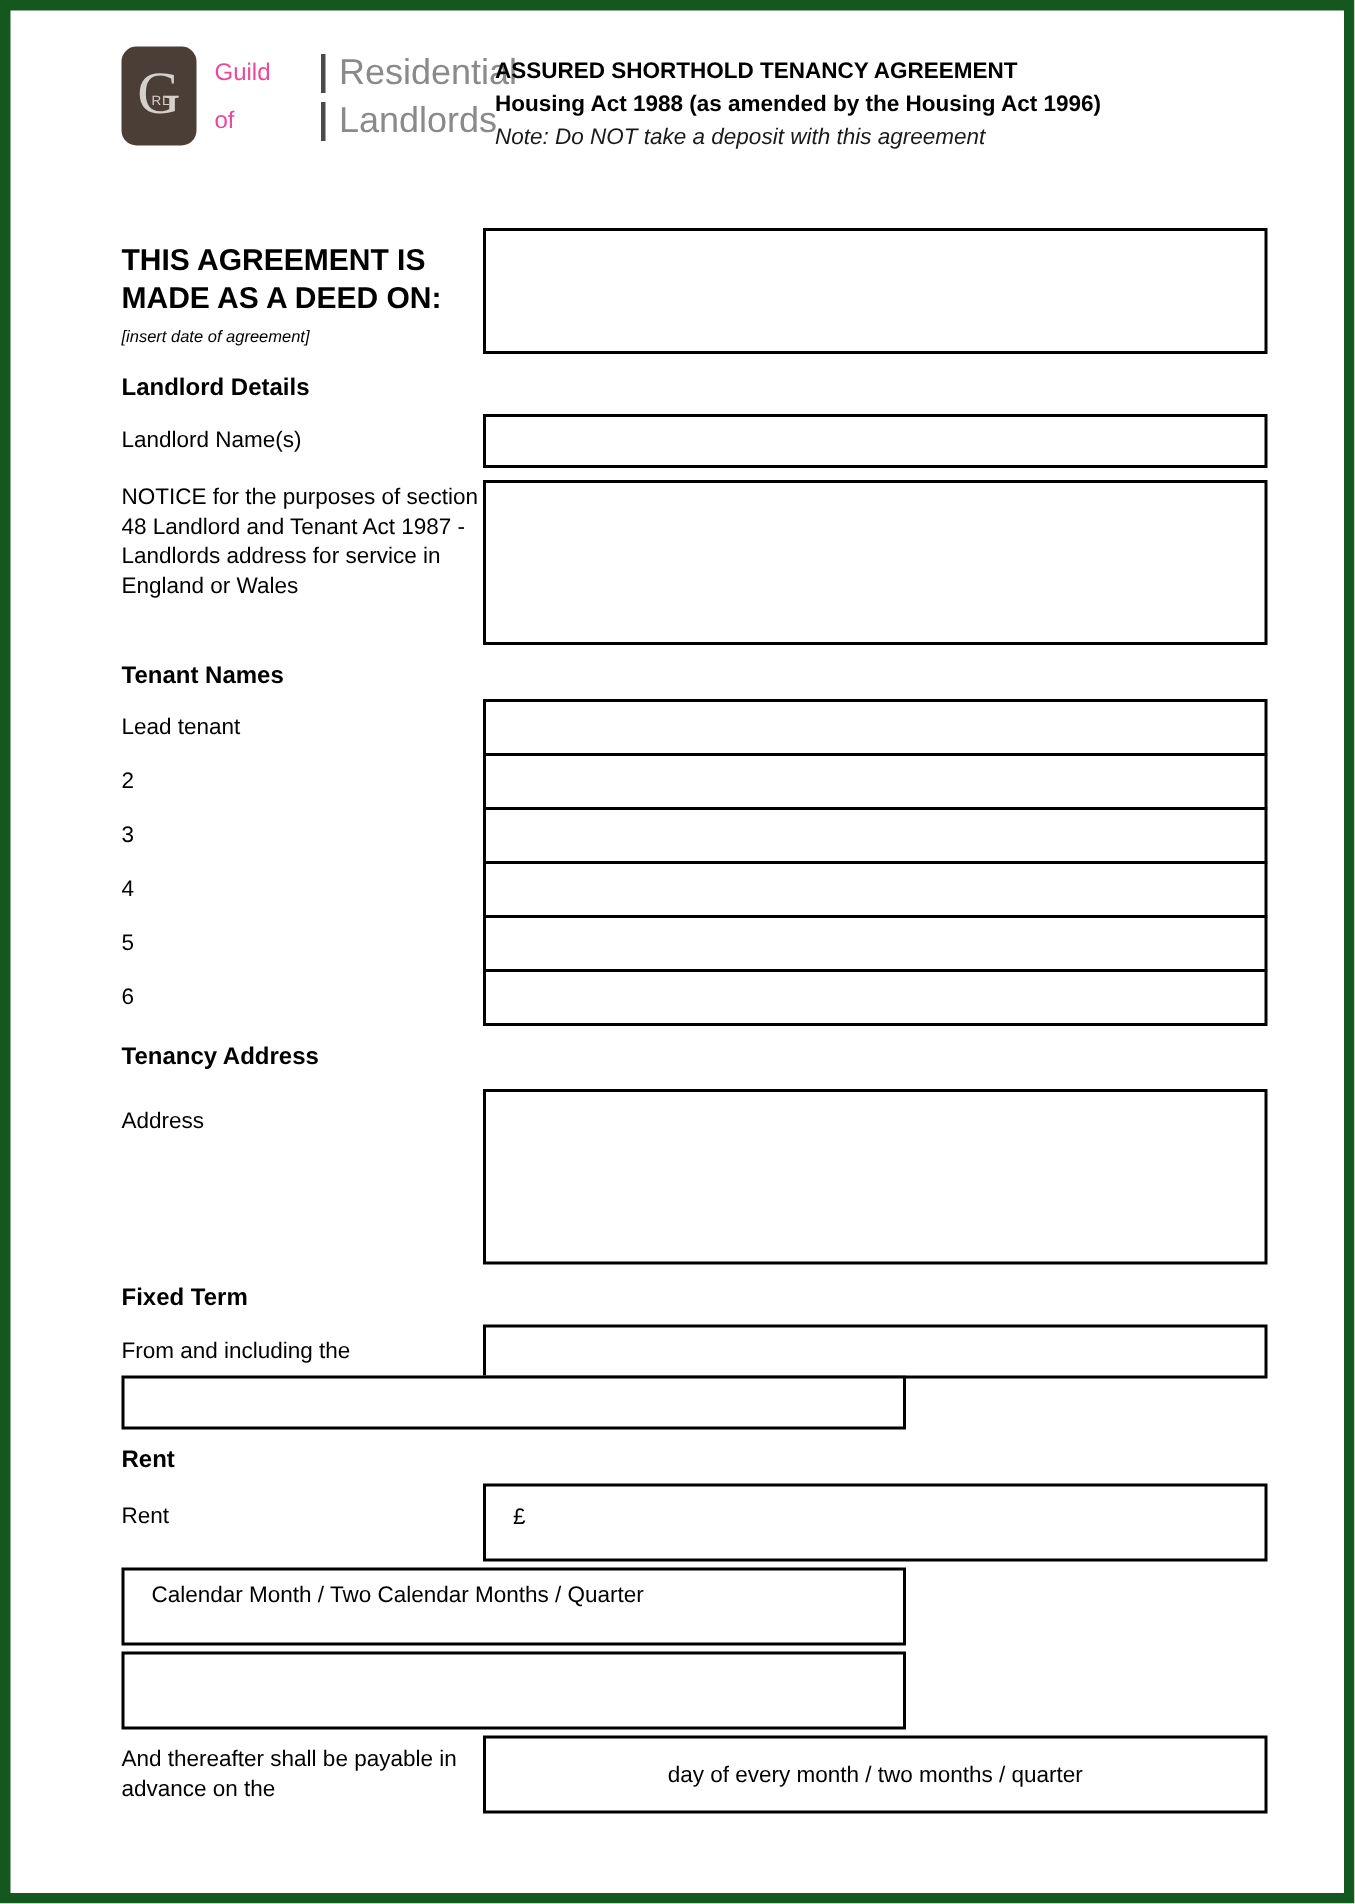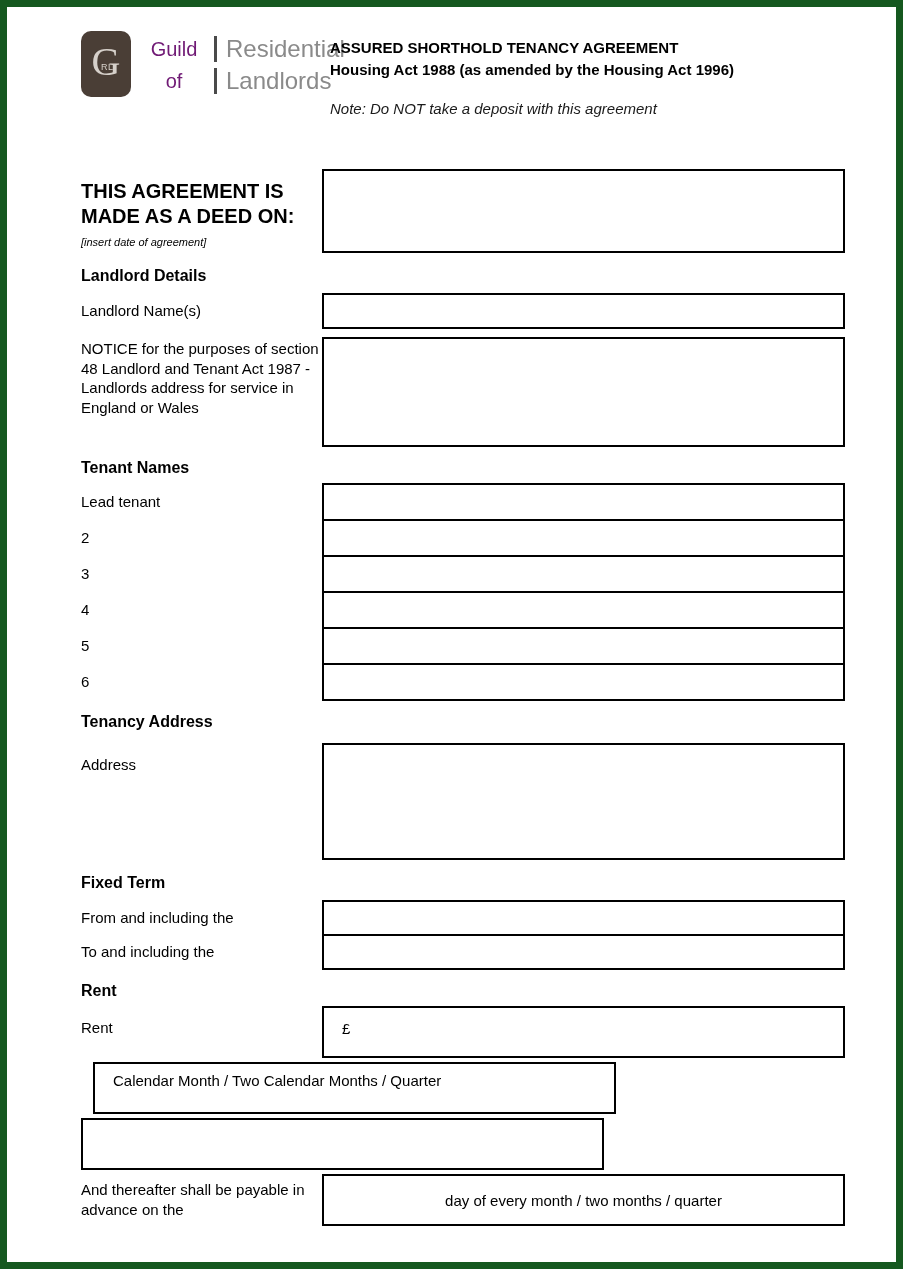--- a/index.html
+++ b/index.html
@@ -29,28 +29,28 @@
     display: block; text-align: center; line-height: 62px;
     font-size: 40px; color: #d6d0ca;
     font-family: "Liberation Serif", serif;
   }
   .logo-rl {
     position: absolute; top: 31px; left: 20px;
     font-size: 9px; color: #d6d0ca; letter-spacing: 0.5px;
   }
   .logo-text { margin-left: 12px; padding-top: 2px; }
   .lt-row { display: flex; align-items: center; height: 32px; }
-  .lt-left { width: 62px; text-align: center; font-size: 20px; color: #701a75; }
+  .lt-left { width: 62px; text-align: left; font-size: 16px; color: #ec4899; }
   .lt-bar { width: 3px; height: 26px; background: #4a4a4a; margin: 0 9px; flex: 0 0 auto; }
   .lt-right { font-size: 24px; color: #8a8a8a; }
 
   .title-area { padding-left: 8px; padding-top: 8px; }
   .title-l1 { font-size: 15px; font-weight: bold; }
   .title-l2 { font-size: 15px; font-weight: bold; margin-top: 5px; }
-  .title-note { font-size: 15px; font-style: italic; margin-top: 22px; color: #1a1a1a; }
+  .title-note { font-size: 15px; font-style: italic; margin-top: 5px; color: #1a1a1a; }
 
   
   .row { display: flex; }
   .label-col {
     width: 241px; box-sizing: border-box;
     font-size: 15px; line-height: 1.3;
   }
   .field-col { width: 523px; box-sizing: border-box; flex: 0 0 auto; }
   .box { border: 2px solid #000; box-sizing: border-box; background: #fff; width: 100%; }
 
@@ -87,21 +87,21 @@
   .r-from { margin-top: 8px; }
   .r-to { margin-top: -2px; }
 
   .r-rent { margin-top: 6px; }
   .r-rent .label-col { padding-top: 12px; }
   .tall-box { height: 52px; font-size: 15px; }
   .rent-box { padding: 12px 0 0 18px; }
 
   .r-payable { margin-top: 4px; }
   .r-payable .label-col { padding-top: 6px; }
-  .payable-box { padding: 8px 8px 0 18px; margin-left: 12px; }
+  .payable-box { padding: 8px 8px 0 18px; }
 
   .r-first { margin-top: 4px; }
   .r-first .label-col { padding-top: 6px; }
 
   .r-thereafter { margin-top: 4px; }
   .r-thereafter .label-col { padding-top: 6px; }
   .center-box { display: flex; align-items: center; justify-content: center; text-align: center; }
 </style>
 </head>
 <body>
@@ -211,21 +211,20 @@
 
     <div class="section-heading h-fixed">Fixed Term</div>
 
     <div class="row vcenter r-from">
       <div class="label-col">From and including the</div>
       <div class="field-col">
           <div class="box box-36"></div>
         </div>
     </div>
     <div class="row vcenter r-to">
-      <div class="label-col">To and including the</div>
       <div class="field-col">
           <div class="box box-36"></div>
         </div>
     </div>
 
     <div class="section-heading h-rent">Rent</div>
 
     <div class="row r-rent">
       <div class="label-col">Rent</div>
       <div class="field-col">

